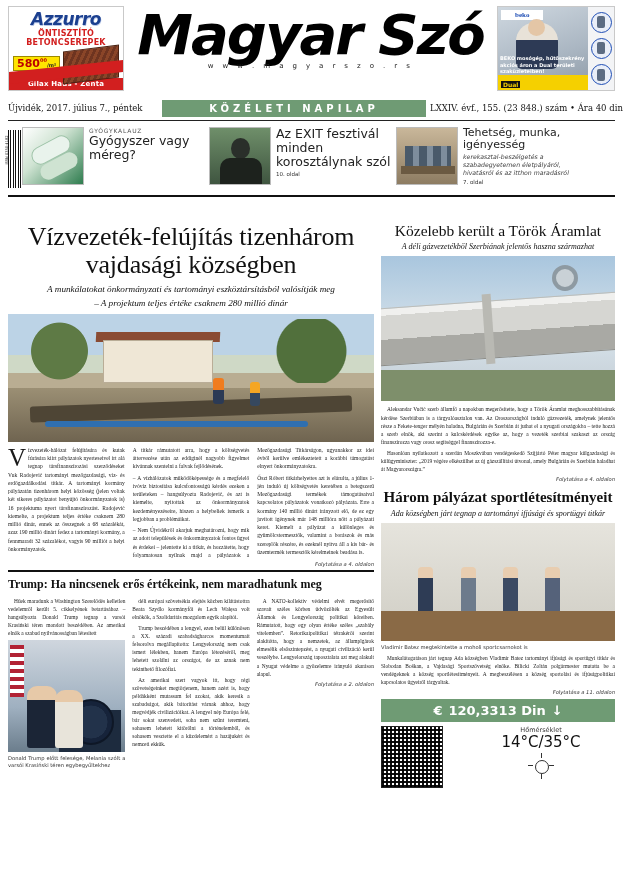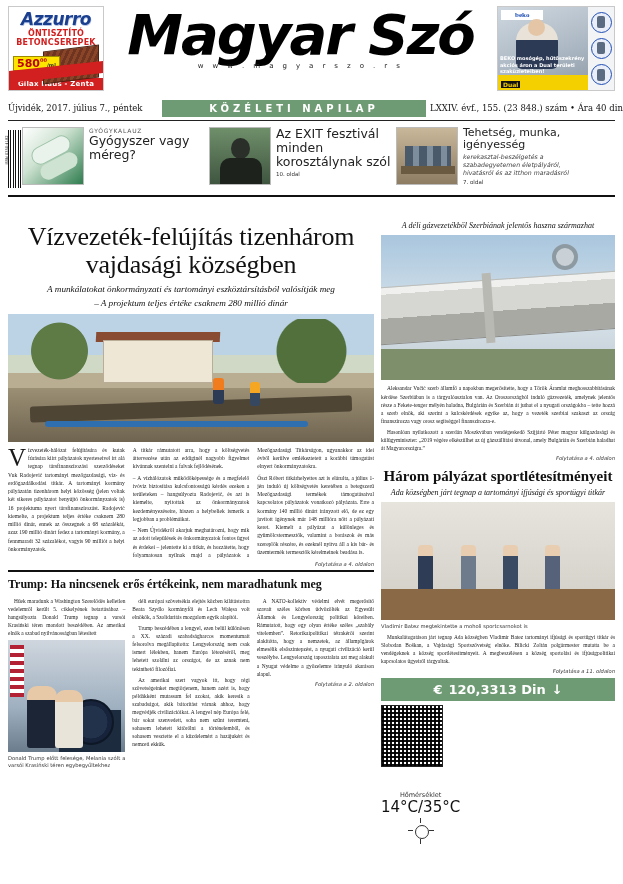--- a/index.html
+++ b/index.html
@@ -10,21 +10,21 @@
     font-family:"Liberation Serif", serif;
     color:#111;
     overflow:hidden;
     position:relative;
   }
   .page { width:623px; height:884px; position:relative; padding:0 8px; }
 
   
   .masthead { display:flex; align-items:flex-start; height:95px; padding-top:6px; }
   .ad-left {
-    width:96px; height:85px; border:1px solid #c9c9c9;
+    width:116px; height:85px; border:1px solid #c9c9c9;
     background:#ffffff; position:relative; overflow:hidden;
     display:flex; flex-direction:column; align-items:center;
   }
   .azzurro {
     font-family:"DejaVu Sans", sans-serif;
     font-weight:bold; font-style:italic;
     font-size:17px; color:#1b3f8f; letter-spacing:-0.5px;
     margin-top:2px; text-shadow:0.5px 0.5px 0 #b9c8e8;
   }
   .azz-line2 { font-family:"DejaVu Sans", sans-serif; font-size:8px; font-weight:bold; color:#d21f1f; letter-spacing:0.2px; }
@@ -222,21 +222,21 @@
   .tp-woman { position:absolute; left:40%; bottom:4%; width:28px; height:58px;
     background:linear-gradient(#e7c9a8 0 20%, #e8e4da 20%); border-radius:10px 10px 3px 3px; }
   .tp-flag { position:absolute; left:2%; top:4%; width:14px; height:52px;
     background:repeating-linear-gradient(#b22234 0 4px,#fff 4px 8px); }
 
   
   .bottom-right { margin-top:4px; }
   .eurobar { background:#6f9b74; color:#fff; font-family:"DejaVu Sans", sans-serif;
     font-weight:bold; font-size:13px; padding:4px 8px; display:flex; align-items:center;
     justify-content:center; gap:6px; }
-  .wx-row { display:flex; align-items:flex-start; gap:24px; margin-top:4px;flex-direction:column; }
+  .wx-row { display:flex; align-items:flex-start; gap:24px; margin-top:4px; }
   .qr { width:62px; height:62px; border:1px solid #222; padding:3px; background:#fff; flex:none;
     background-image:
       repeating-linear-gradient(90deg,#111 0 2px, #fff 2px 4px),
       repeating-linear-gradient(0deg,#111 0 2px, #fff 2px 4px);
     background-size:4px 4px, 4px 4px; background-blend-mode:multiply; }
   .wx { flex:1; text-align:center; font-family:"DejaVu Sans", sans-serif; }
   .wx-label { font-size:6.5px; color:#333; }
   .wx-temp { font-size:15px; color:#111; line-height:1.1; }
   .sun { width:26px; height:26px; margin:2px auto 0; position:relative; }
   .sun::before { content:""; position:absolute; left:7px; top:7px; width:12px; height:12px;
@@ -385,20 +385,21 @@
           </div>
           <div class="tcol">
             <p>A NATO-kollektív védelmi elvét megerősítő szavait széles körben üdvözölték az Egyesült Államok és Lengyelország politikai köreiben. Rámutatott, hogy egy olyan értéke széles „szabály vitelemben”. Retorikaipolitikai tétrakérői szerint alakítótta, hogy a nemzetek, az államplgárok elmesélik elsőszintepzést, a nyugati civilizáció kerül veszélybe. Lengyelország taposztalata azt meg alakult a Nyugat védelme a győzelemre irányuló akaráson alapul.</p>
             <div class="credit">Folytatása a 2. oldalon</div>
           </div>
         </div>
       </div>
     </div>
 
     <div class="col-right">
+      <h2 class="r-h1">Közelebb került a Török Áramlat</h2>
       <div class="r-sub">A déli gázvezetékből Szerbiának jelentős haszna származhat</div>
 
       <div class="r-photo">
         <div class="rp-sky"></div>
         <div class="rp-valve"></div>
         <div class="rp-pipe"></div>
         <div class="rp-flange"></div>
         <div class="rp-ground"></div>
       </div>
 

